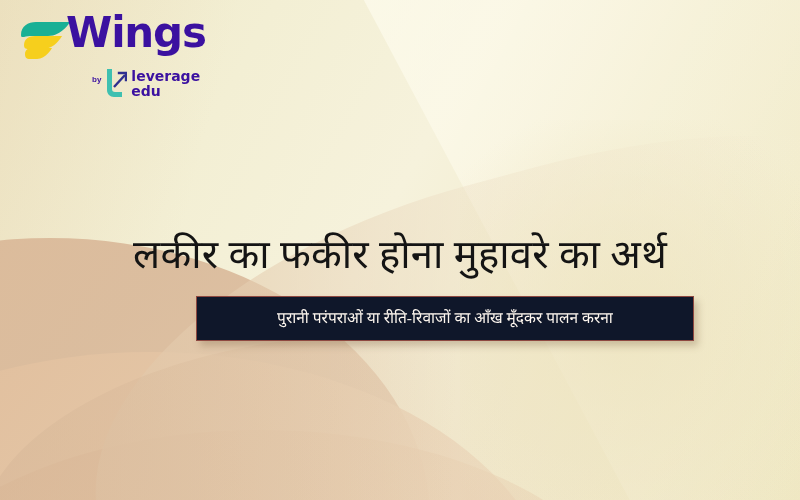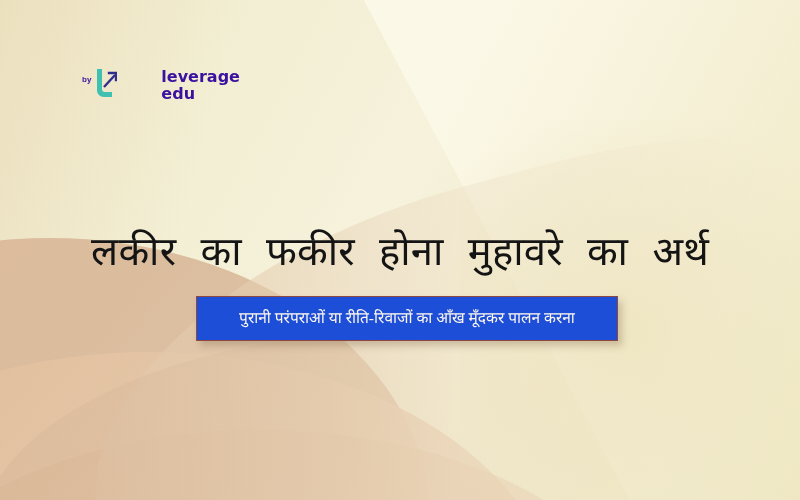--- a/index.html
+++ b/index.html
@@ -137,69 +137,68 @@
     top: -2px;
     font-size: 42px;
     font-weight: 700;
     letter-spacing: -1.2px;
     color: #3b11a0;
     font-family: "DejaVu Sans", "Liberation Sans", sans-serif;
     line-height: 1;
   }
   .logo-sub {
     position: absolute;
-    left: 68px;
+    left: 78px;
     top: 52px;
     display: flex;
     align-items: flex-start;
     gap: 4px;
   }
   .by-text {
     font-size: 8px;
     color: #3b11a0;
     font-weight: 700;
     margin-top: 9px;
   }
   .lev-mark { width: 22px; height: 30px; flex: none; margin-top: 2px; }
   .lev-text {
-    font-size: 16px;
+    font-size: 14px;
     font-weight: 700;
     color: #3b11a0;
     line-height: 1.05;
     margin-top: 3px;
     font-family: "DejaVu Sans", "Liberation Sans", sans-serif;
-    margin-left: 40px;
   }
   .lev-text .l2 { display: block; text-align: left; padding-right: 1px; }
 
   
   .headline {
     position: absolute;
     left: 0;
     right: 0;
     top: 204px;
     text-align: center;
-    font-family: Liberation Mono, monospace;
+    font-family: Liberation Serif, serif;
     font-size: 40px;
     font-weight: 400;
     color: #141414;
     letter-spacing: 0.2px;
     line-height: 1.22;
     padding: 0 34px;
   }
 
   
   .def-box {
     position: absolute;
     left: 196px;
     top: 296px;
-    width: 422px;
+    width: 498px;
     box-sizing: border-box;
     padding: 9px 14px 11px;
-    background: #1d4ed8;
+    background: #0f172a;
     border: 1px solid #8e4840;
     box-shadow: 4px 5px 7px rgba(120, 92, 63, 0.30);
     text-align: center;
   }
   .def-line {
     font-family: "Liberation Serif", "DejaVu Serif", serif;
     font-size: 15.5px;
     color: #fdf6ee;
     line-height: 1.5;
     white-space: nowrap;
@@ -214,20 +213,30 @@
   <div class="bg-diag-light"></div>
   <div class="bg-diag-top-left"></div>
   <div class="blob-a"></div>
   <div class="blob-b"></div>
   <div class="blob-c"></div>
   <div class="sweep"></div>
   <div class="sweep-2"></div>
   <div class="vignette-right"></div>
 
   <div class="logo">
+    <div class="logo-row">
+      <span class="wing-mark">
+        <svg viewBox="0 0 56 44" width="56" height="44" aria-hidden="true">
+          <path d="M3 15 C3 6 10 2 18 2 L52 2 C52 2 44 16 30 16 L12 16 C7 16 3 19 3 15 Z" fill="#19b095"></path>
+          <path d="M6 25 C6 19 11 16 17 16 L44 16 C44 16 37 29 25 29 L12 29 C8 29 6 29 6 25 Z" fill="#f6cf1d"></path>
+          <path d="M7 34 C7 30 10 28 14 28 L34 28 C34 28 28 39 19 39 L12 39 C8 39 7 37 7 34 Z" fill="#f6cf1d"></path>
+        </svg>
+      </span>
+      <span class="wordmark">Wings</span>
+    </div>
     <div class="logo-sub">
       <span class="by-text">by</span>
       <span class="lev-mark">
         <svg viewBox="0 0 22 30" width="22" height="30" aria-hidden="true">
           <path d="M2 1 L2 22 C2 26 5 29 9 29 L17 29 L17 24 L10 24 C8 24 7 23 7 21 L7 1 Z" fill="#3fc0b0"></path>
           <path d="M9 19 L20 7" stroke="#2f2f8f" stroke-width="2.4" fill="none"></path>
           <path d="M14 5 L21 5 L21 12" stroke="#2f2f8f" stroke-width="2.4" fill="none" stroke-linecap="square"></path>
         </svg>
       </span>
       <span class="lev-text">

